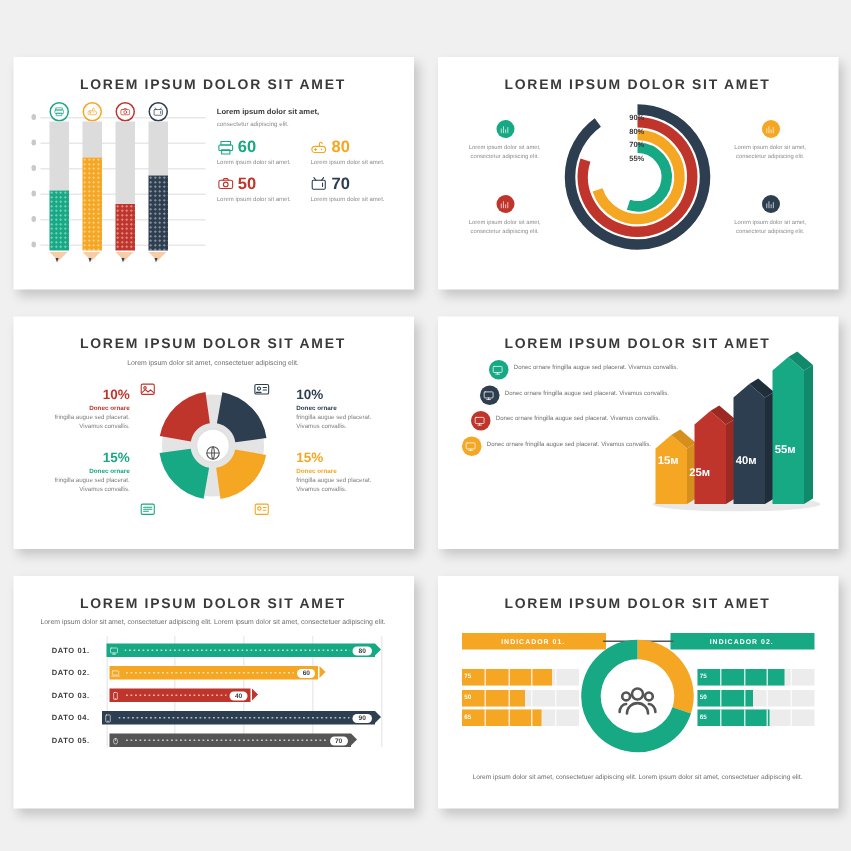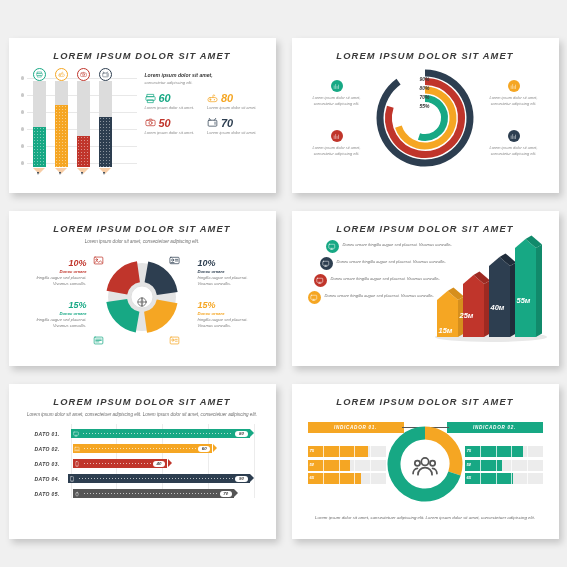--- a/index.html
+++ b/index.html
@@ -11,21 +11,20 @@
   }
   .deck {
     width:567px; height:567px;
     display:grid;
     grid-template-columns: 267px 267px;
     grid-template-rows: 155px 155px 155px;
     column-gap:16px; row-gap:18px;
     padding:38px 17px;
     align-content:start;
     justify-content:center;
-    font-style:italic;
   }
   .slide {
     background:#ffffff;
     position:relative;
     box-shadow: 3px 4px 7px rgba(0,0,0,0.18);
     padding:8px 10px;
     overflow:hidden;
   }
   .title {
     text-align:center;
@@ -468,21 +467,21 @@
             <polygon points="55,103 55,50 61,46.4 61,99.4" fill="#9d2a22"></polygon>
             <polygon points="44.5,41 55,50 61,46.4 50.5,37.4" fill="#9d2a22"></polygon>
             <polygon points="60,103 60,32 70.5,23 81,32 81,103" fill="#2d3e50"></polygon>
             <polygon points="81,103 81,32 87,28.4 87,99.4" fill="#202d3b"></polygon>
             <polygon points="70.5,23 81,32 87,28.4 76.5,19.4" fill="#202d3b"></polygon>
             <polygon points="86,103 86,14 96.5,5 107,14 107,103" fill="#17a884"></polygon>
             <polygon points="107,103 107,14 113,10.4 113,99.4" fill="#118a6b"></polygon>
             <polygon points="96.5,5 107,14 113,10.4 102.5,1.4000000000000004" fill="#118a6b"></polygon>
           </svg>
         <div id="s4vals">
-            <div class="s4-val" style="left:10px;top:92px">15м</div>
+            <div class="s4-val" style="left:10px;top:69px">15м</div>
             <div class="s4-val" style="left:31px;top:76.96000000000001px">25м</div>
             <div class="s4-val" style="left:62px;top:69.4px">40м</div>
             <div class="s4-val" style="left:88px;top:61.839999999999996px">55м</div>
           </div>
       </div>
     </div>
   </div>
 
   <div class="slide">
     <div class="title">LOREM IPSUM DOLOR SIT AMET</div>

